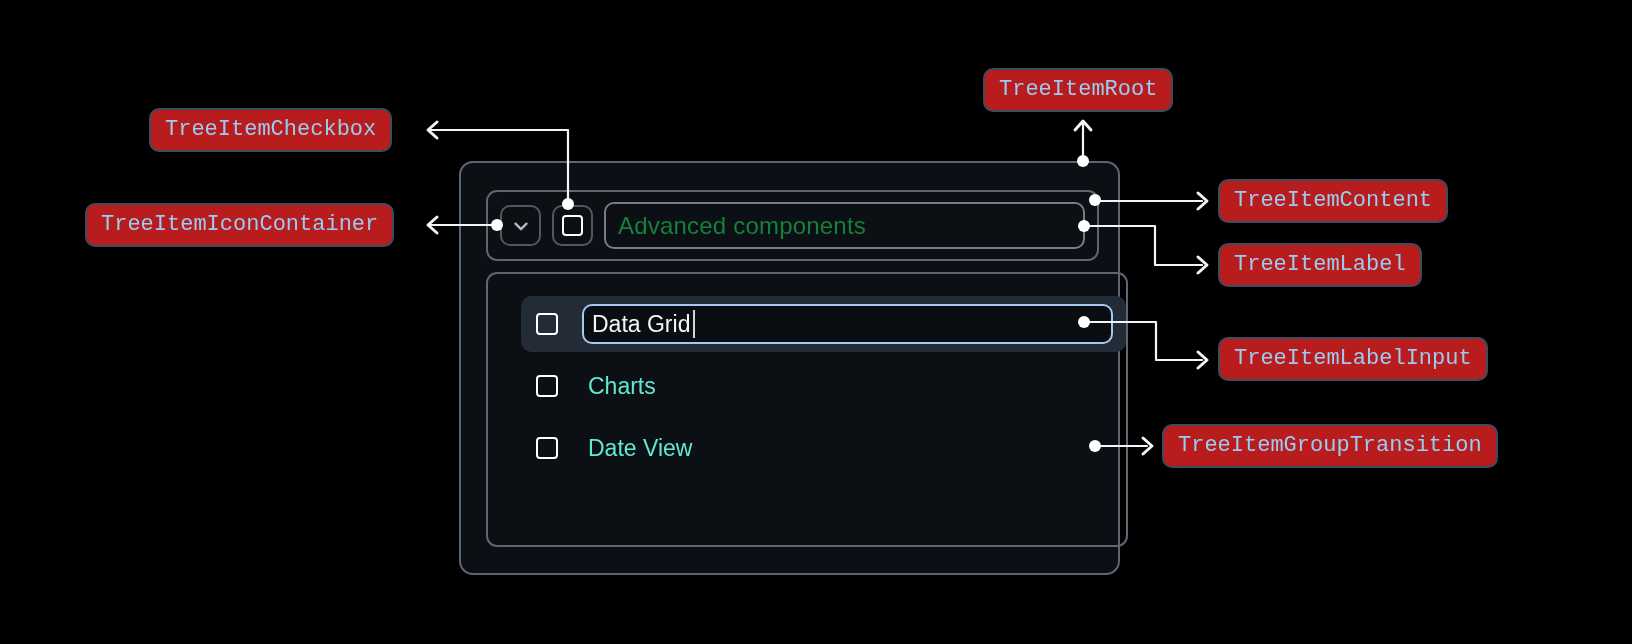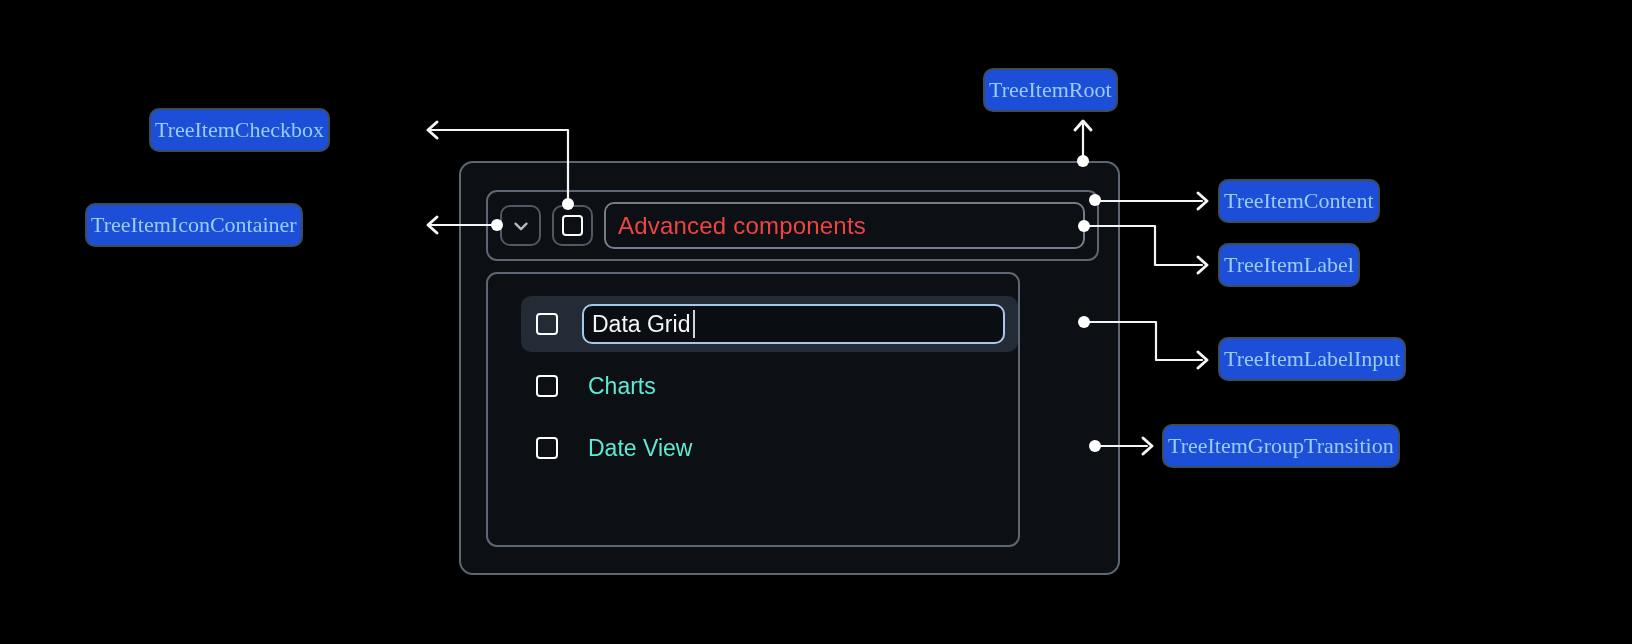--- a/index.html
+++ b/index.html
@@ -2,23 +2,23 @@
 <html><head>
 <meta charset="utf-8">
 <style>
   html,body{margin:0;padding:0;background:#000;}
   .canvas{
     position:relative;width:1632px;height:644px;background:#000000;
     overflow:hidden;font-family:"Liberation Sans","DejaVu Sans",sans-serif;
   }
   
   .chip{
-    position:absolute;background:#1d4ed8;border:2px solid #3d4b5c;border-radius:10px;
-    color:#99ccf3;font-family:Liberation Serif, serif;
-    font-size:22px;line-height:30px;padding:5px 4px;white-space:nowrap;box-sizing:border-box;
+    position:absolute;background:#b91c1c;border:2px solid #3d4b5c;border-radius:10px;
+    color:#99ccf3;font-family:Liberation Mono, monospace;
+    font-size:22px;line-height:30px;padding:5px 14px;white-space:nowrap;box-sizing:border-box;
   }
   
   svg.overlay{position:absolute;left:0;top:0;z-index:6;pointer-events:none;}
   svg.overlay path{stroke:#f3f6f9;stroke-width:2.2;fill:none;stroke-linecap:round;stroke-linejoin:round;}
   svg.overlay path.head{stroke-width:3;}
   svg.overlay circle{fill:#ffffff;stroke:none;}
   
   .component-root{
     position:absolute;left:459px;top:161px;width:661px;height:414px;
     border:2px solid #5d6773;border-radius:14px;background:#0c0f14;box-sizing:border-box;
@@ -34,24 +34,24 @@
     display:flex;align-items:center;justify-content:center;background:transparent;
   }
   .cb{
     box-sizing:border-box;border:2.5px solid #ffffff;border-radius:4px;background:transparent;
   }
   .cb.header{width:21px;height:21px;}
   .cb.row{width:22px;height:22px;flex-shrink:0;}
   .label-box{
     flex:1;height:47px;box-sizing:border-box;border:2px solid #747e8b;border-radius:10px;
     display:flex;align-items:center;padding-left:12px;
-    font-size:24px;color:#ef4444;letter-spacing:.2px;text-align:right;
+    font-size:24px;color:#15803d;letter-spacing:.2px;text-align:right;
   }
   .group-box{
-    position:absolute;left:25px;top:109px;width:534px;height:275px;box-sizing:border-box;
+    position:absolute;left:25px;top:109px;width:642px;height:275px;box-sizing:border-box;
     border:2px solid #5d6773;border-radius:11px;
     padding:22px 0 0 33px;display:flex;flex-direction:column;gap:6px;
   }
   .row-editing{
     height:56px;box-sizing:border-box;background:#232b36;border-radius:10px;
     display:flex;align-items:center;padding:0 13px 0 15px;
   }
   .label-input-box{
     flex:1;height:40px;margin-left:24px;box-sizing:border-box;
     border:2px solid #a5c9ed;border-radius:10px;background:#0a0d12;

